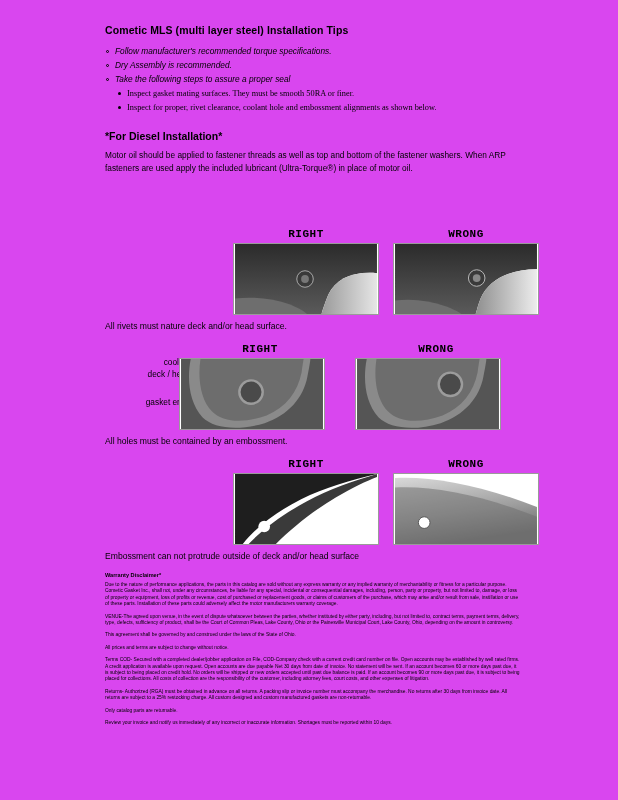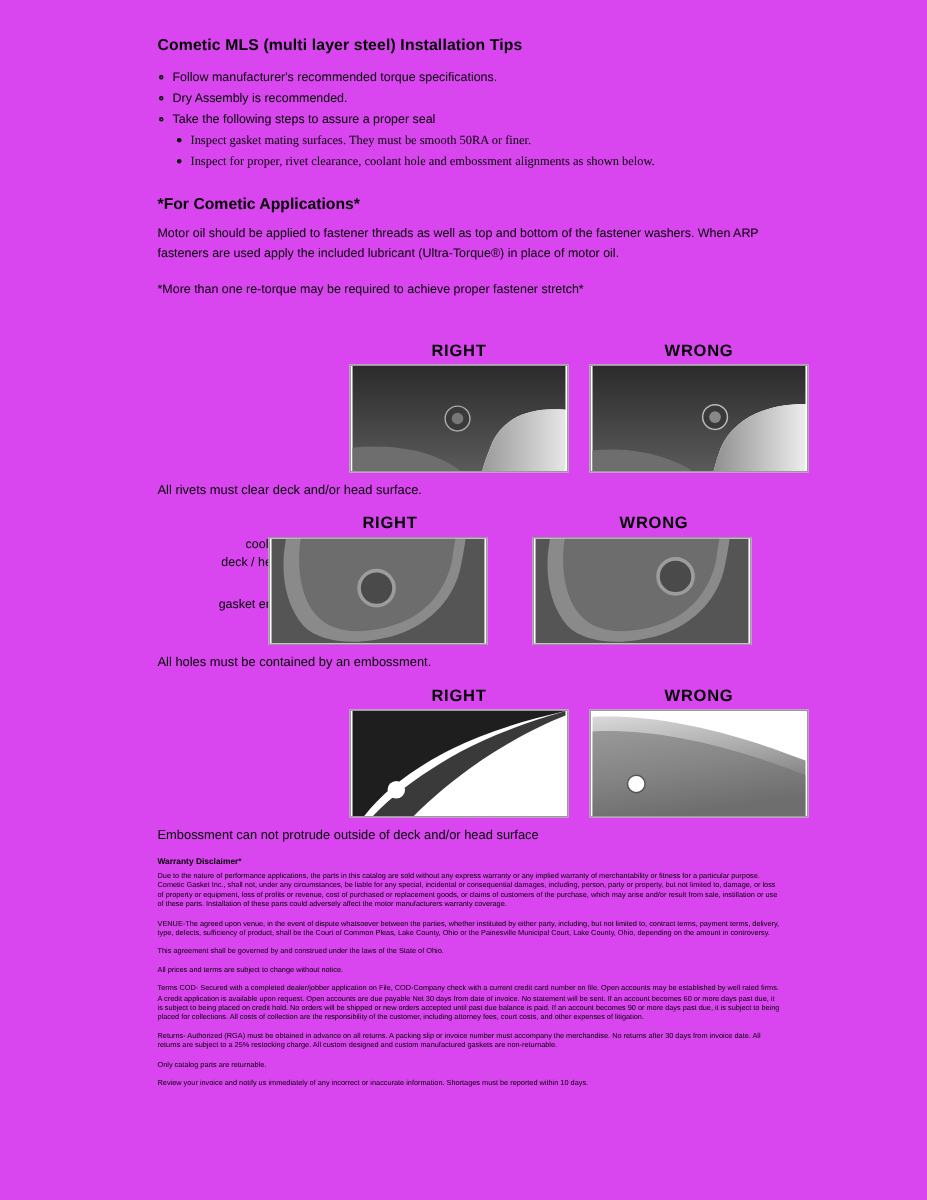--- a/index.html
+++ b/index.html
@@ -31,20 +31,21 @@
   h1.title {
     font-size: 10.5px;
     font-weight: bold;
     margin: 0 0 9px 0;
     letter-spacing: 0.1px;
   }
   ul.bullets {
     list-style: none;
     margin: 0;
     padding: 0;
+    font-style: italic;
   }
   ul.bullets > li {
     font-size: 8.3px;
     line-height: 13.5px;
     position: relative;
     padding-left: 10px;
     margin-bottom: 0.5px;
   }
   ul.bullets > li:before {
     content: "";
@@ -102,20 +103,21 @@
     top: 228px;
     width: 420px;
   }
   .fig-row {
     display: flex;
     gap: 14px;
     justify-content: flex-start;
   }
   .fig-col {
     width: 162px;
+    font-family: Liberation Mono, monospace;
   }
   .fig-label {
     font-size: 11px;
     font-weight: bold;
     text-align: center;
     letter-spacing: 0.5px;
     margin-bottom: 3px;
   }
   .fig-box {
     width: 146px;
@@ -189,23 +191,22 @@
     <ul class="bullets">
       <li>Follow manufacturer's recommended torque specifications.</li>
       <li>Dry Assembly is recommended.</li>
       <li>Take the following steps to assure a proper seal</li>
     </ul>
     <ul class="sub">
       <li>Inspect gasket mating surfaces.  They must be smooth 50RA or finer.</li>
       <li>Inspect for proper, rivet clearance, coolant hole and embossment alignments as shown below.</li>
     </ul>
 
-    <h2 class="subhead">*For Cometic Applications*</h2>
+    <h2 class="subhead">*For Diesel Installation*</h2>
     <p class="para">Motor oil should be applied to fastener threads as well as top and bottom of the fastener washers. When ARP fasteners are used apply the included lubricant (Ultra-Torque®) in place of motor oil.</p>
-    <p class="note">*More than one re-torque may be required to achieve proper fastener stretch*</p>
   </div>
 
   <div class="figures">
 
     <div class="fig-group">
       <div class="fig-row row-offset-1">
         <div class="fig-col">
           <div class="fig-label">RIGHT</div>
           <div class="fig-box">
             <svg viewBox="0 0 146 72" width="144" height="70">
@@ -245,21 +246,21 @@
               <rect x="0" y="0" width="146" height="72" fill="#fff"></rect>
               <path d="M0,0 H146 V26 C116,26 96,38 88,56 C85,64 84,69 83,72 H0 Z" fill="url(#g3)"></path>
               <path d="M146,26 C116,26 96,38 88,56 C85,64 84,69 83,72 H146 Z" fill="url(#g4)"></path>
               <path d="M0,58 C18,56 36,58 52,64 C62,68 66,70 68,72 H0 Z" fill="#6e6e6e"></path>
               <circle cx="84" cy="35" r="8.5" fill="#3a3a3a" stroke="#bbb" stroke-width="1"></circle>
               <circle cx="84" cy="35" r="4" fill="#888"></circle>
             </svg>
           </div>
         </div>
       </div>
-      <div class="caption">All rivets must clear deck and/or head surface.</div>
+      <div class="caption">All rivets must nature deck and/or head surface.</div>
     </div>
 
     <div class="fig-group" style="position:relative;">
       <div class="annot" style="left:-45px; top:14px; width:160px;">
         <span>coolant hole on</span><br>
         <span>deck / head surface</span>
       </div>
       <div class="leader" style="left:117px; top:32px; width:60px;"></div>
 
       <div class="annot" style="left:-25px; top:54px; width:140px;">

